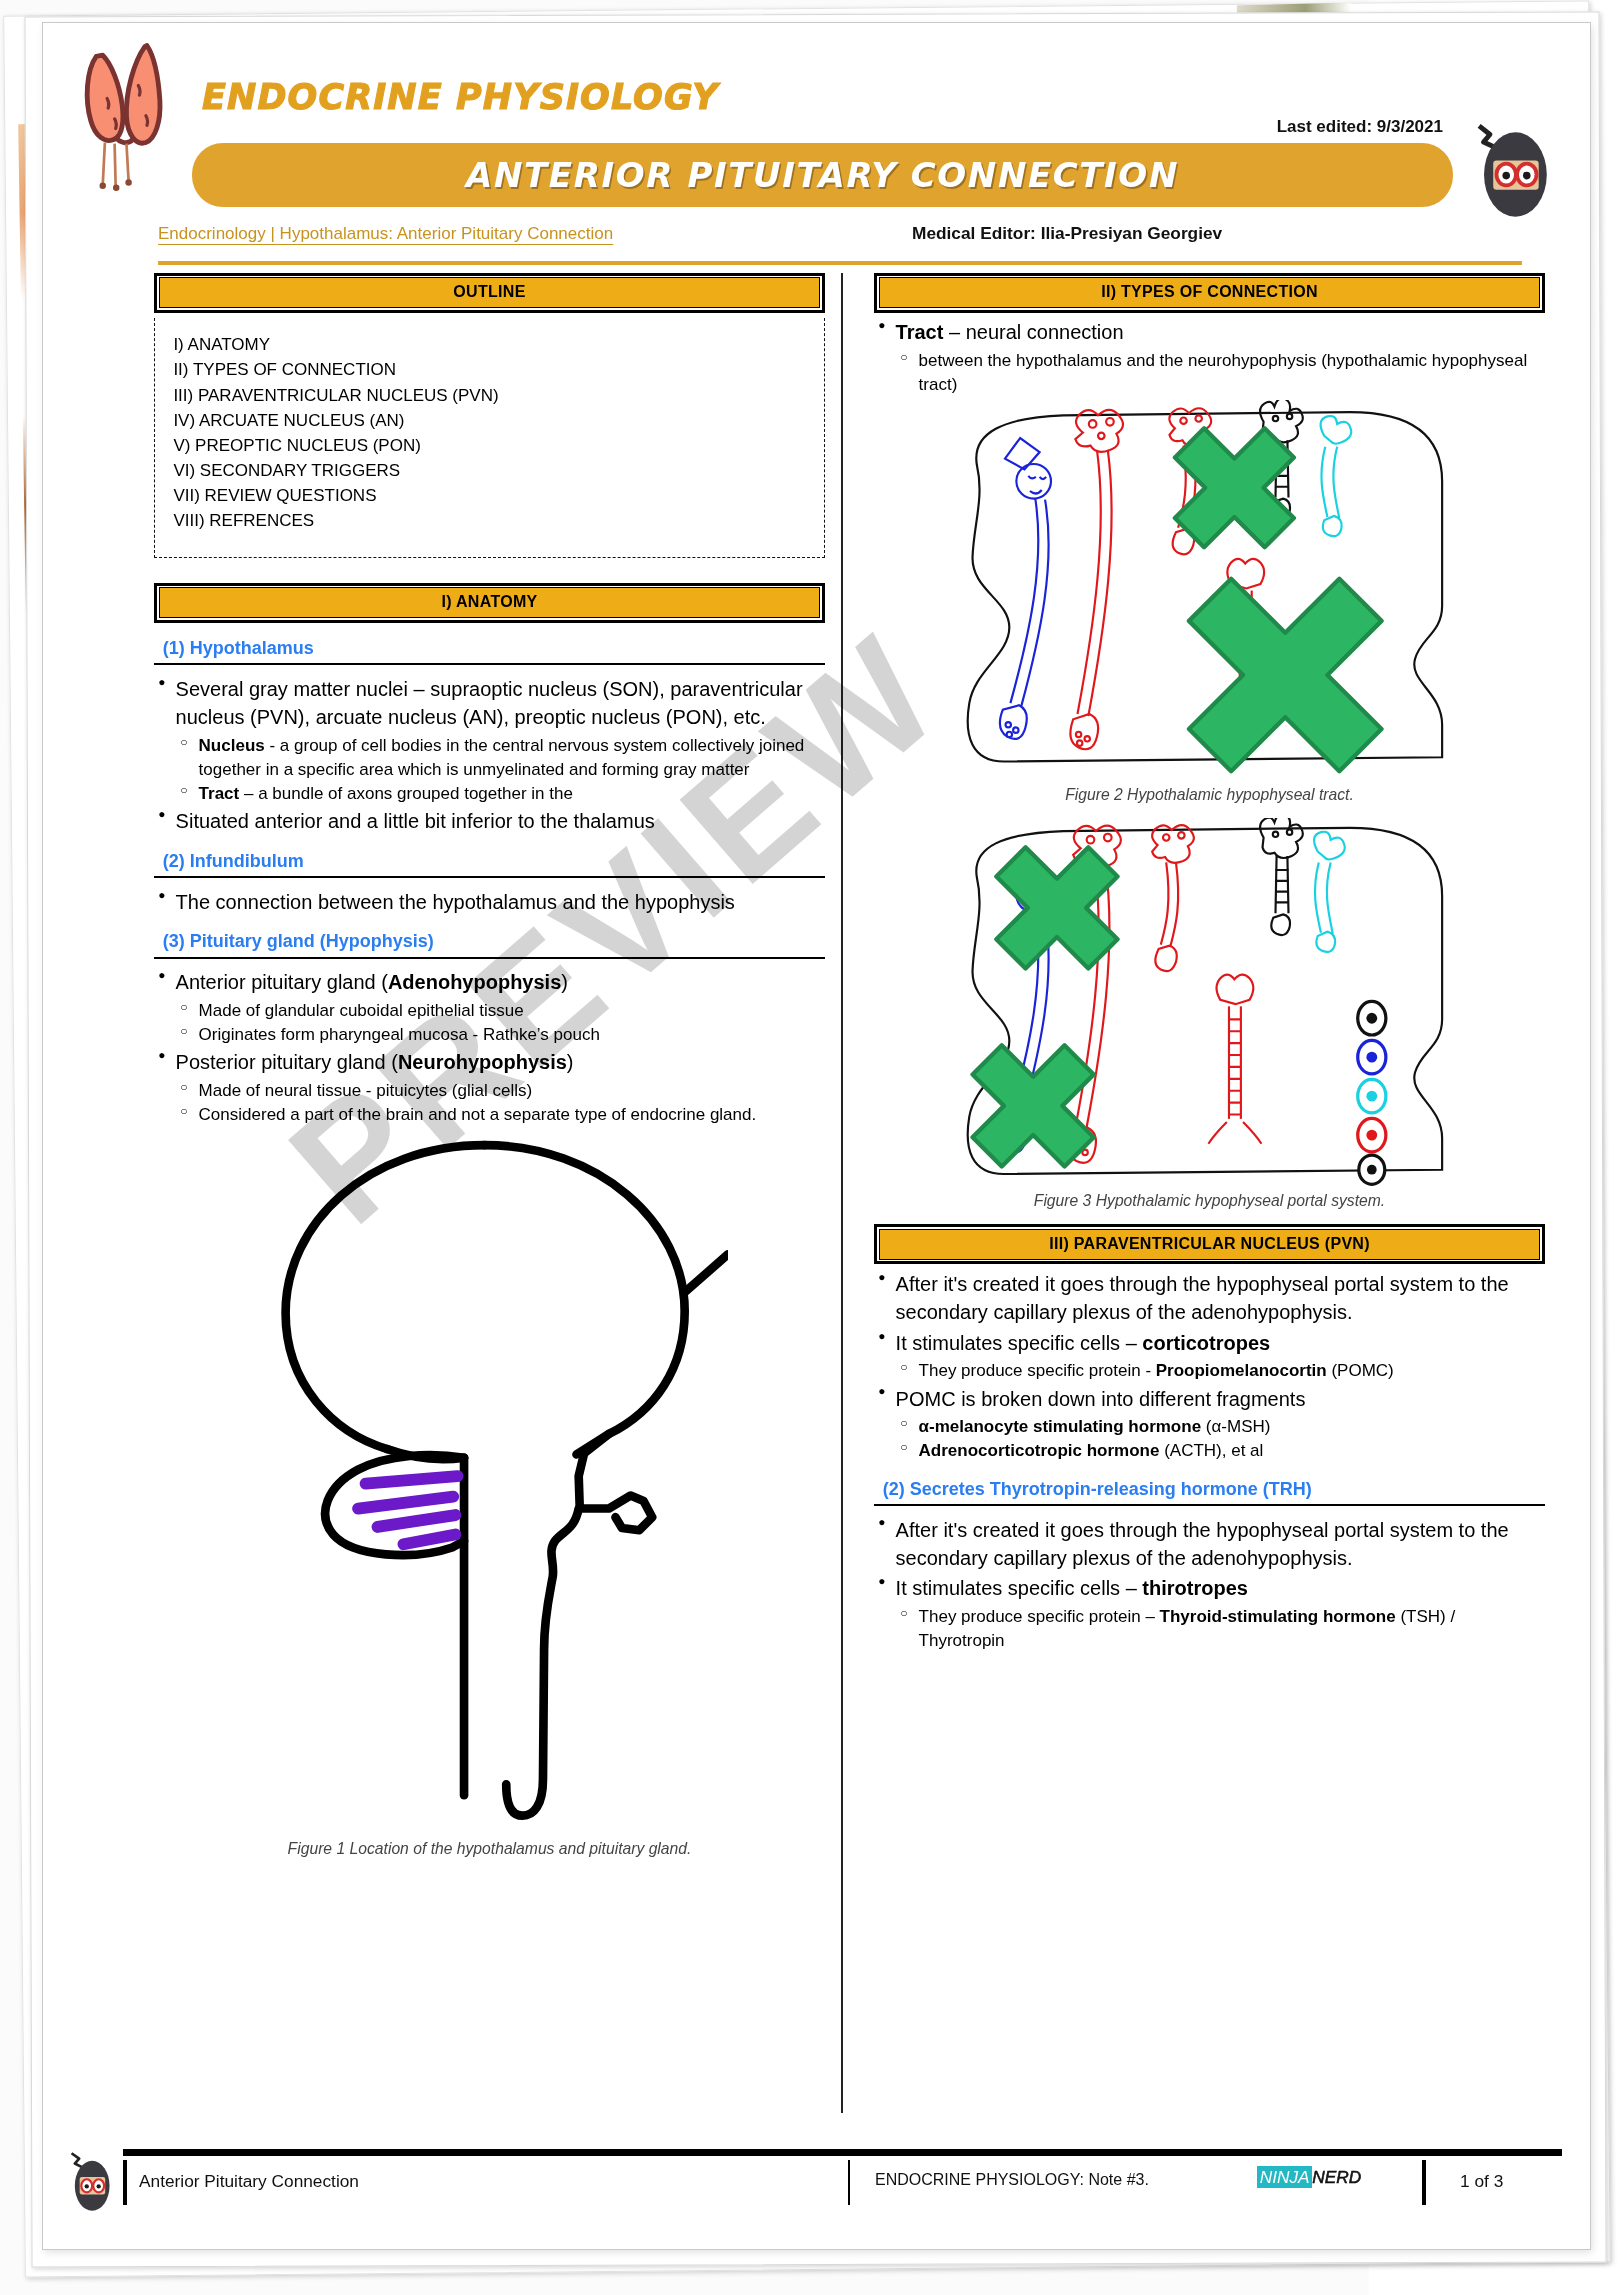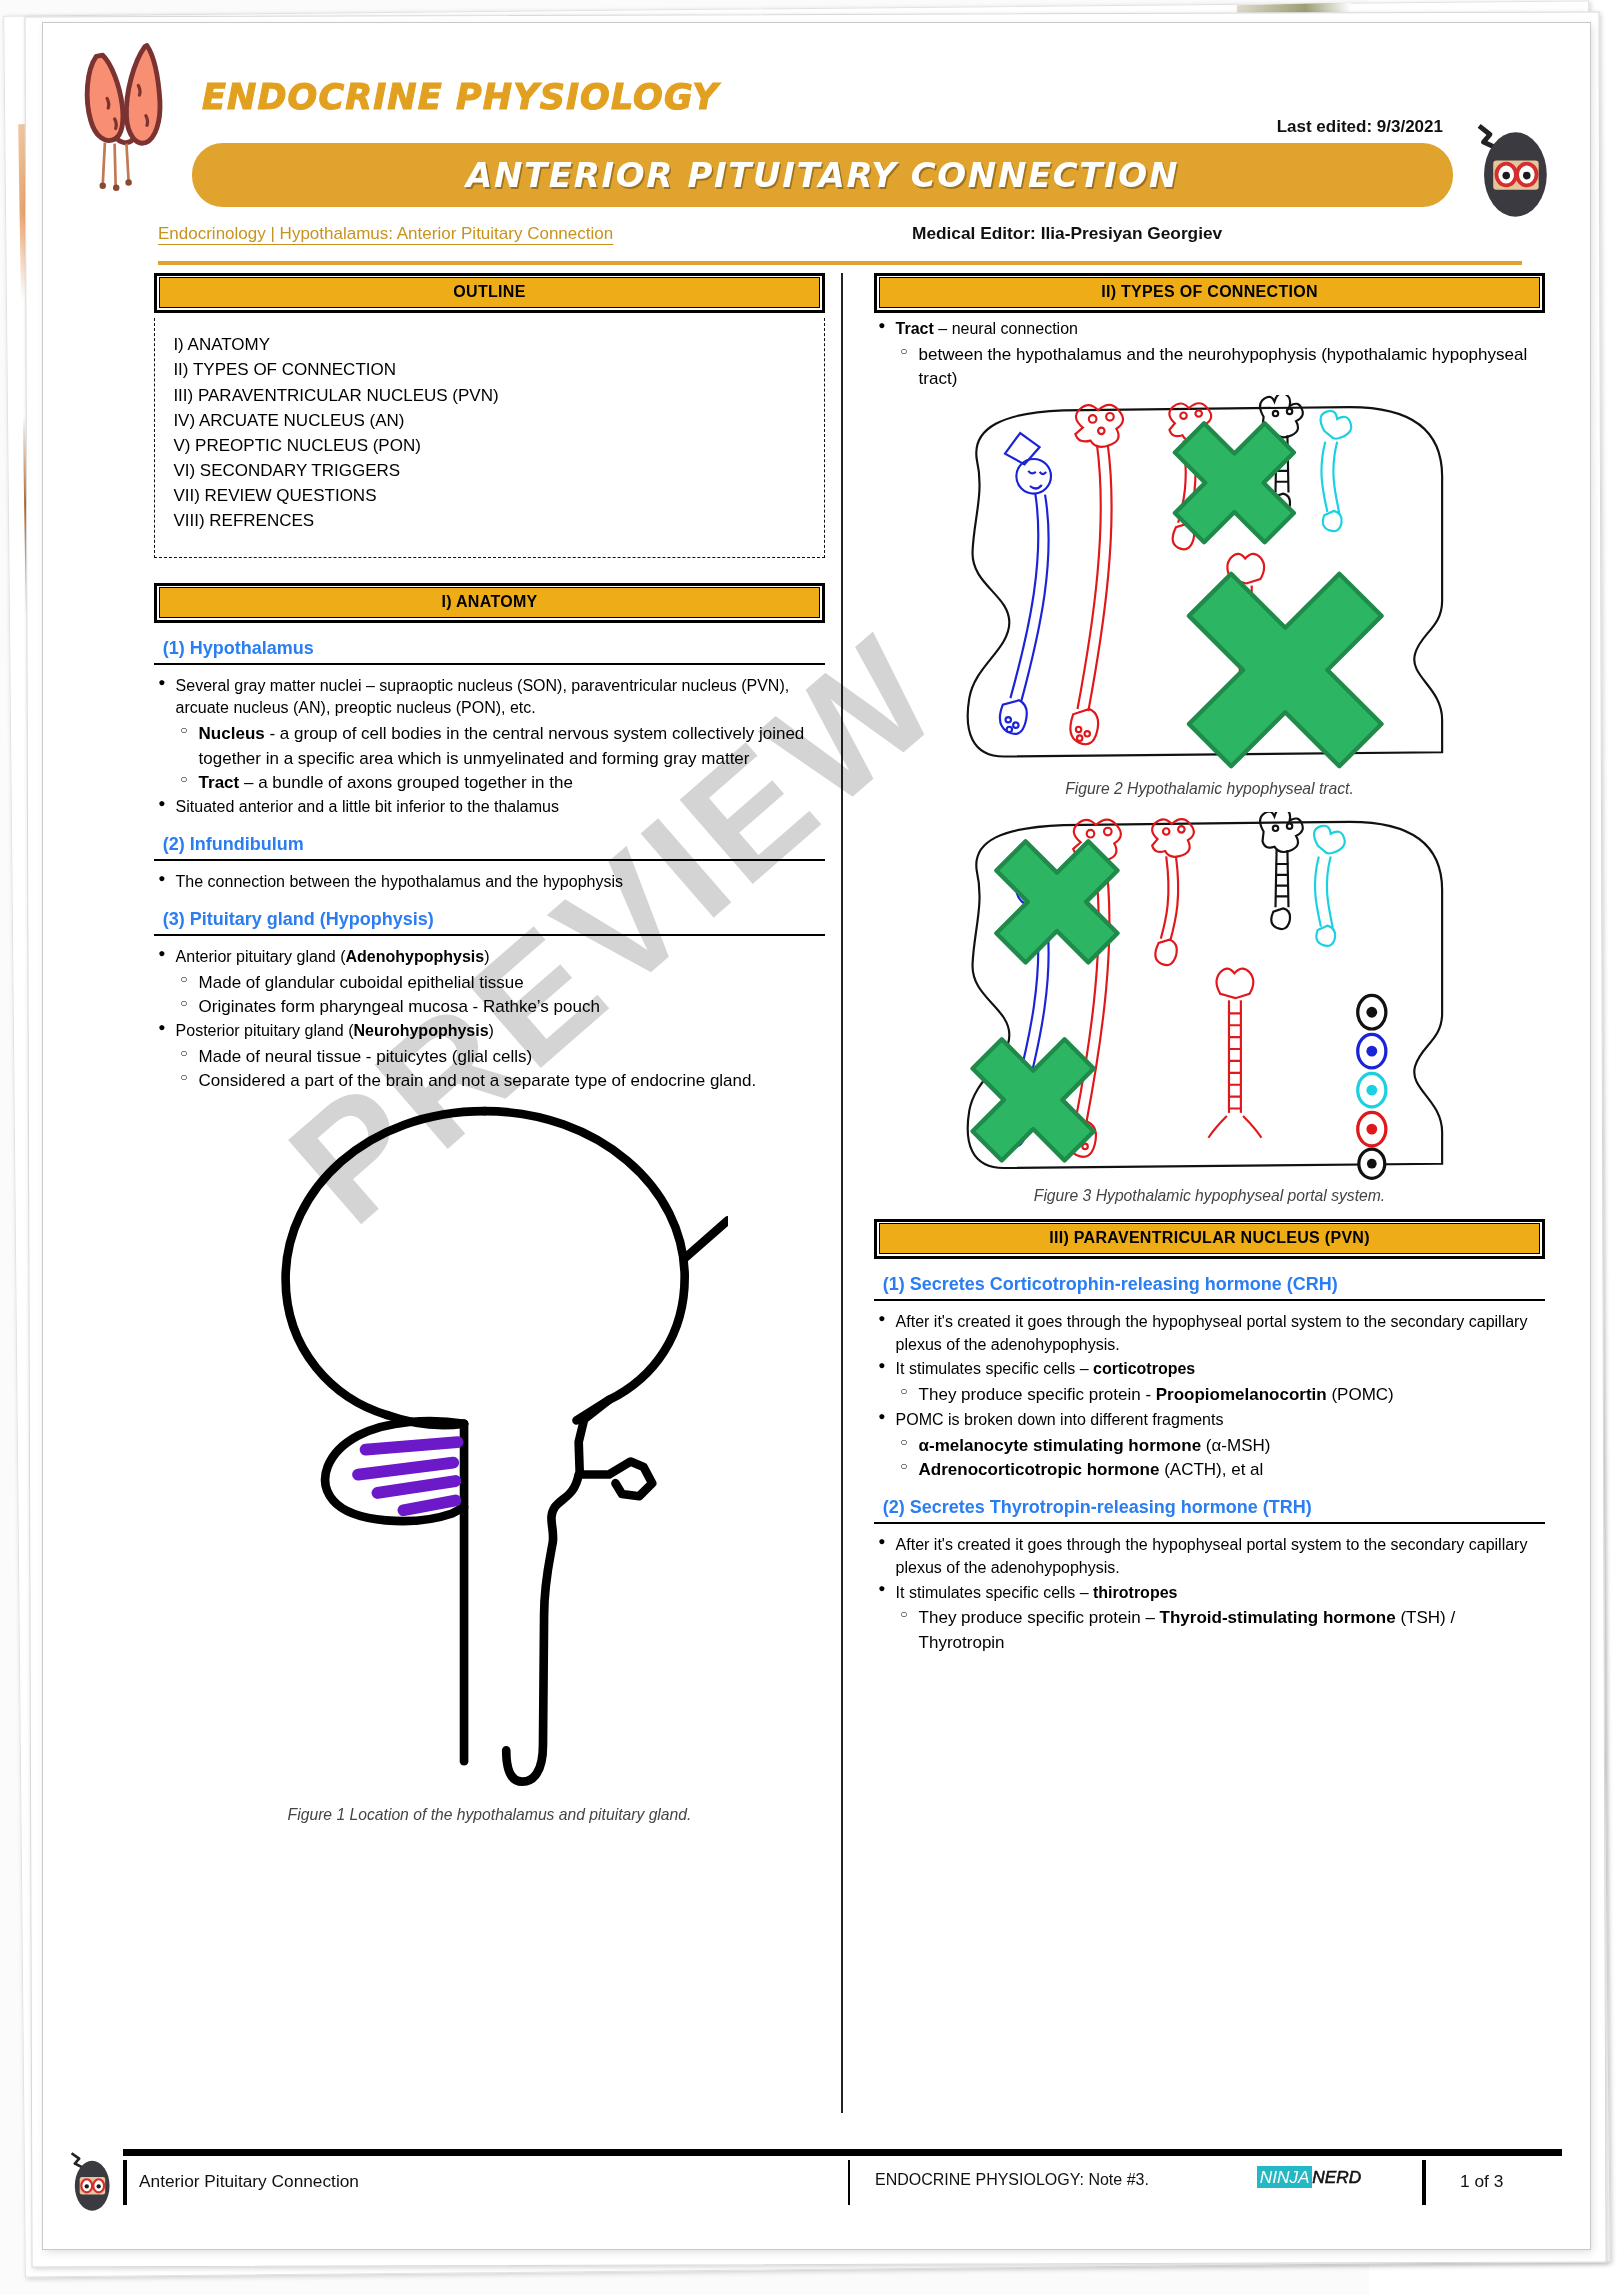--- a/index.html
+++ b/index.html
@@ -103,21 +103,21 @@
     list-style:none; font-size: 17px; color:#000; line-height: 1.48;
   }
 
   .subhead {
     color:#2b7df2; font-size: 18px; font-weight: 700;
     border-bottom: 2.7px solid #000; padding: 2.2px 0 4.3px 8.7px; margin: 13px 0 9.7px 0;
   }
 
   ul.lv1 { list-style: none; margin: 0 0 3.2px 0; }
   ul.lv1 > li {
-    position: relative; padding-left: 21.6px; font-size: 16px; line-height: 1.42;
+    position: relative; padding-left: 21.6px; font-size: 20px; line-height: 1.42;
     color:#000; margin-bottom: 2.2px;
   }
   ul.lv1 > li::before {
     content:"●"; position:absolute; left: 4.3px; top: -1.1px; font-size: 12px;
   }
   ul.lv2 { list-style:none; margin: 1.1px 0 1.1px 24px; }
   ul.lv2 > li {
     position: relative; padding-left: 20.6px; font-size: 17px; line-height: 1.42; color:#000;
   }
   ul.lv2 > li::before {
@@ -434,21 +434,20 @@
             </g>
           </svg>
         </div>
         <div class="fig-cap">Figure 3 Hypothalamic hypophyseal portal system.</div>
 
         <div class="secbar">
           <div>III)  PARAVENTRICULAR NUCLEUS (PVN)</div>
         </div>
 
 
-        <div class="subhead">(1)  Secretes Corticotrophin-releasing hormone (CRH)</div>
         <ul class="lv1">
           <li>After it's created it goes through the hypophyseal portal system to the secondary capillary plexus of the adenohypophysis.</li>
           <li><span>It stimulates specific cells – </span><b>corticotropes</b></li>
           <ul class="lv2">
             <li><span>They produce specific protein - </span><b>Proopiomelanocortin</b><span> (POMC)</span></li>
           </ul>
           <li>POMC is broken down into different fragments</li>
           <ul class="lv2">
             <li><b>α-melanocyte stimulating hormone</b><span> (α-MSH)</span></li>
             <li><b>Adrenocorticotropic hormone</b><span> (ACTH), et al</span></li>

